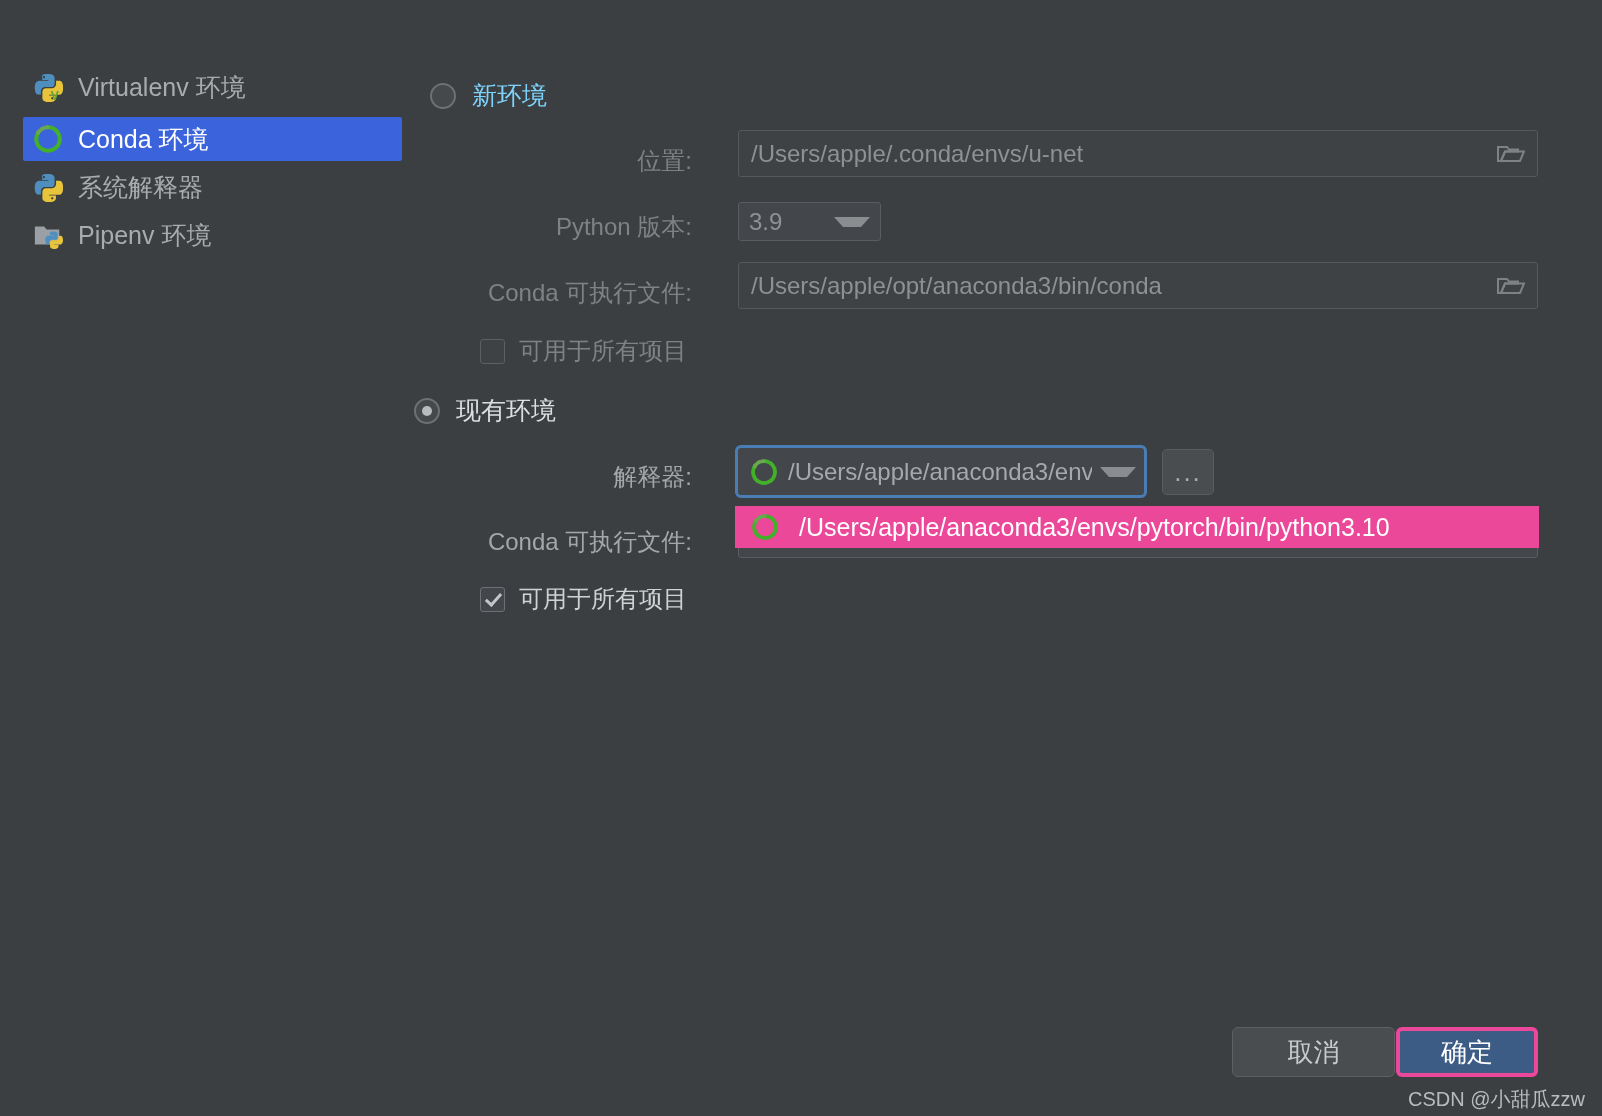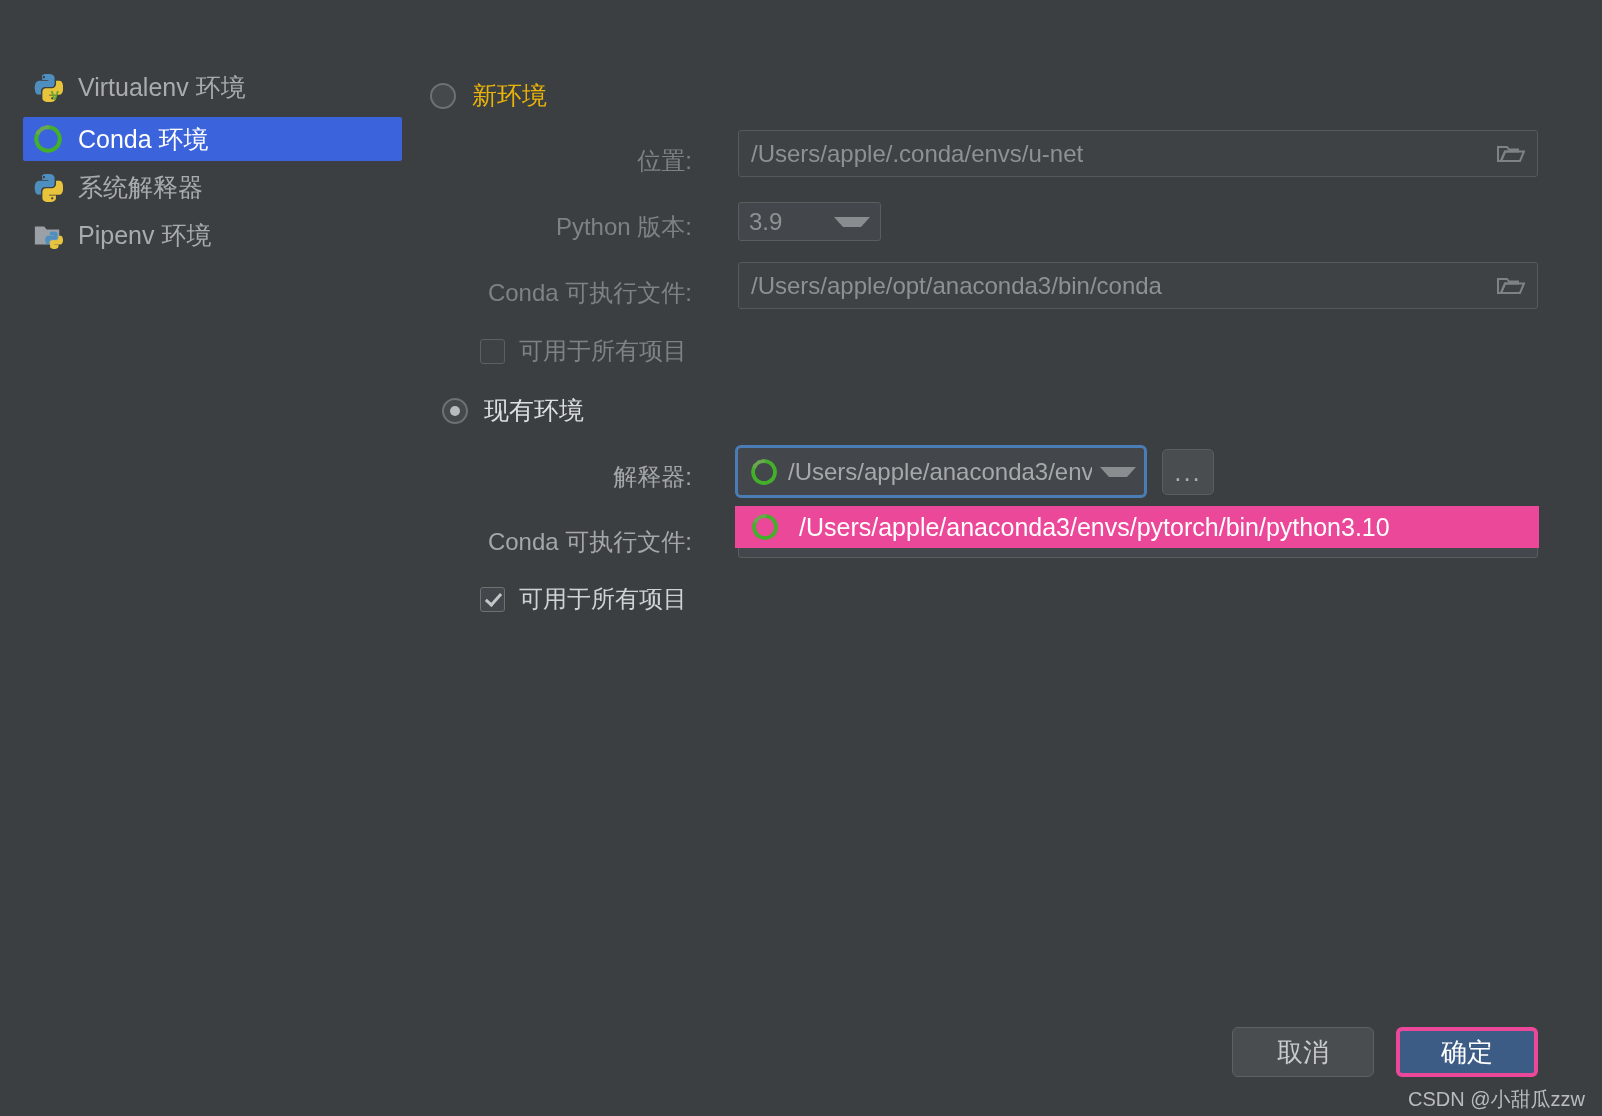--- a/index.html
+++ b/index.html
@@ -106,21 +106,21 @@
     margin: -5px 0 0 -5px;
     border-radius: 50%;
     background: #b9bcbd;
   }
   .radio-label {
     margin-left: 16px;
     font-size: 25px;
     color: #dcdfe0;
     white-space: nowrap;
   }
-  .radio-label.dim { color: #eab308; }
+  .radio-label.dim { color: #7dd3fc; }
 
   .field-label {
     position: absolute;
     text-align: right;
     font-size: 24px;
     white-space: nowrap;
     color: #a4a7a9;
   }
   .field-label.disabled { color: #7e8285; }
 
@@ -352,21 +352,21 @@
           <path d="M4 18l4-9.5h19l-4 9.5z" fill="none" stroke="#7e8285" stroke-width="2"></path>
         </svg>
       </span>
     </div>
 
     <div class="check-row" style="left:78px; top:288px;">
       <span class="checkbox disabled"></span>
       <span class="check-label disabled">可用于所有项目</span>
     </div>
 
-    <div class="radio-row" style="left:40px; top:347px;">
+    <div class="radio-row" style="left:12px; top:347px;">
       <span class="radio checked"></span>
       <span class="radio-label">现有环境</span>
     </div>
 
     <div class="field-label" style="left:0px; top:414px; width:290px;">解释器:</div>
     <div class="combo-focus" style="left:333px; top:398px; width:412px; height:53px;">
       <span style="width:28px;height:28px;flex:0 0 28px;">
         <svg viewBox="0 0 32 32" width="28" height="28">
           <path d="M16 3.5a12.5 12.5 0 1 1-10.5 5.8" fill="none" stroke="#43b02a" stroke-width="4.4" stroke-linecap="round"></path>
           <path d="M5.5 9.3A12.5 12.5 0 0 1 16 3.5" fill="none" stroke="#6aa84f" stroke-width="4.4" stroke-linecap="round" stroke-dasharray="2 3"></path>
@@ -398,21 +398,21 @@
         </svg>
       </span>
       <span class="dropdown-item-text">/Users/apple/anaconda3/envs/pytorch/bin/python3.10</span>
     </div>
 
     <div class="check-row" style="left:78px; top:536px;">
       <span class="checkbox checked"></span>
       <span class="check-label">可用于所有项目</span>
     </div>
 
-    <div class="btn cancel" style="left:830px; top:980px; width:142px; height:50px;">
+    <div class="btn cancel" style="left:830px; top:980px; width:163px; height:50px;">
       <span>取消</span>
     </div>
     <div class="btn ok" style="left:994px; top:980px; width:142px; height:50px;">
       <span>确定</span>
     </div>
   </div>
 
   <div class="watermark" style="left:1408px; top:1086px;">CSDN @小甜瓜zzw</div>
 
 </div>

